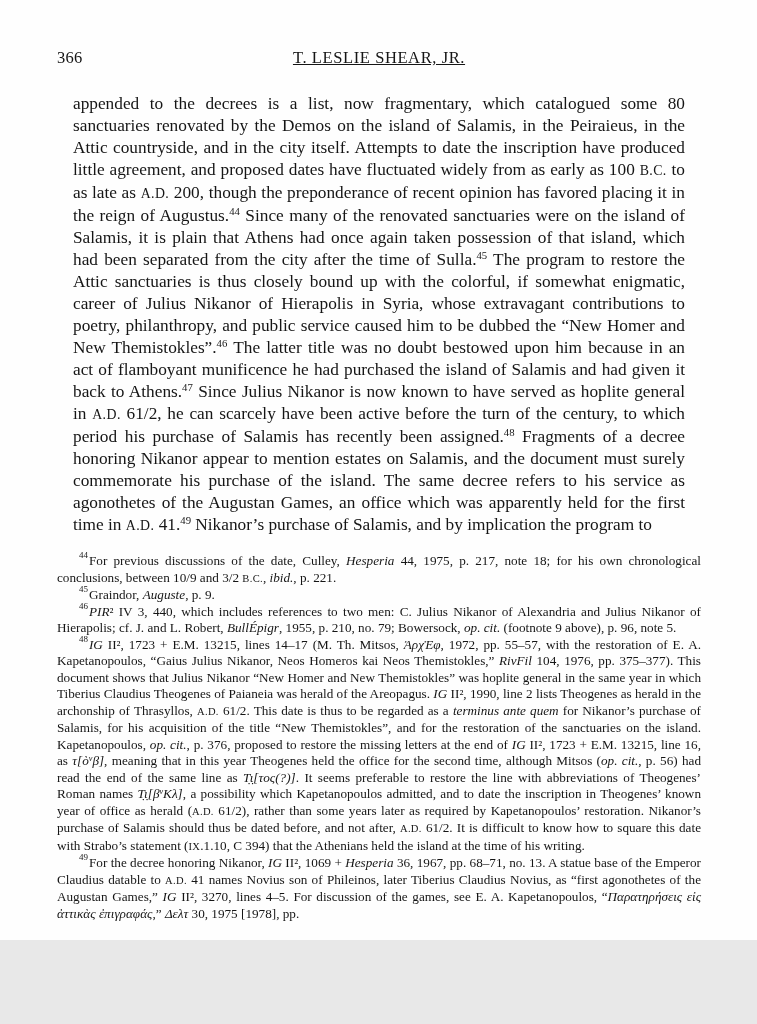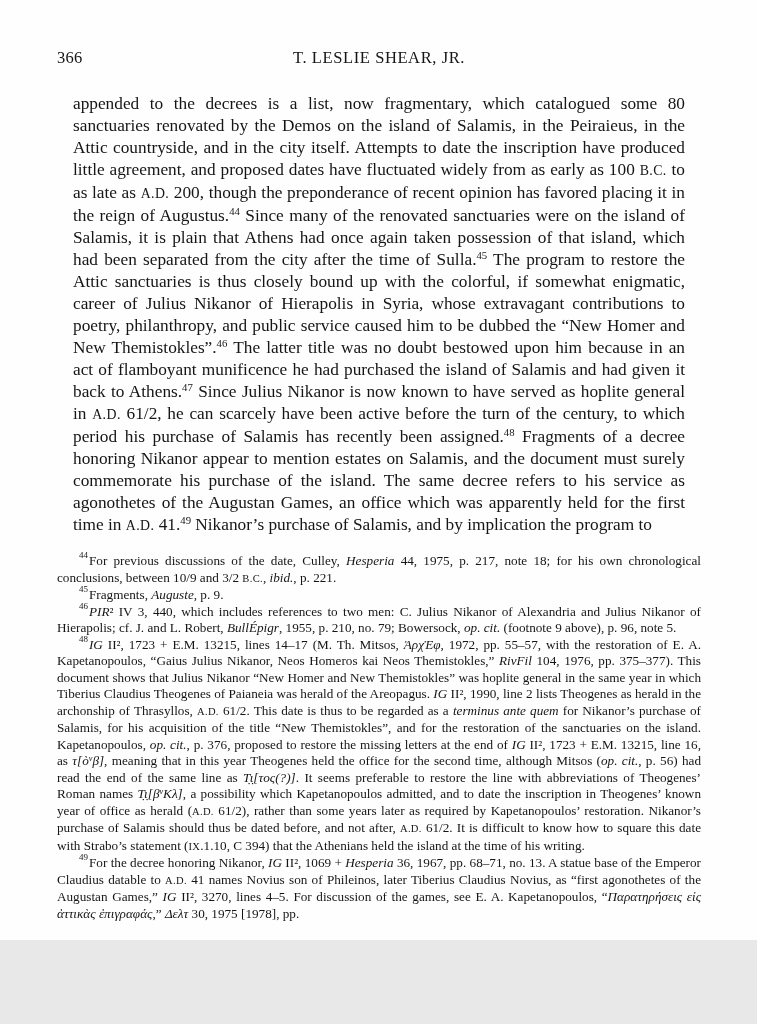--- a/index.html
+++ b/index.html
@@ -28,20 +28,21 @@
   .page-num {
     position: absolute;
     left: 0;
     top: 0;
     letter-spacing: 0.3px;
   }
   .running-title {
     display: block;
     text-align: center;
     letter-spacing: 0.6px;
+    text-decoration: underline;
   }
   .body-text {
     margin-top: 26px;
   }
   .para {
     margin: 16px;
     font-size: 17.3px;
     line-height: 22px;
     text-align: justify;
     hyphens: auto;
@@ -87,21 +88,21 @@
   </header>
 
   <main class="body-text">
     <p class="para"><span>appended to the decrees is a list, now fragmentary, which catalogued some 80 sanctuaries renovated by the Demos on the island of Salamis, in the Peiraieus, in the Attic countryside, and in the city itself. Attempts to date the inscription have produced little agreement, and proposed dates have fluctuated widely from as early as 100 </span><span class="run-sc">B.C.</span><span> to as late as </span><span class="run-sc">A.D.</span><span> 200, though the preponderance of recent opinion has favored placing it in the reign of Augustus.</span><span class="run-sup">44</span><span> Since many of the renovated sanctuaries were on the island of Salamis, it is plain that Athens had once again taken possession of that island, which had been separated from the city after the time of Sulla.</span><span class="run-sup">45</span><span> The program to restore the Attic sanctuaries is thus closely bound up with the colorful, if somewhat enigmatic, career of Julius Nikanor of Hierapolis in Syria, whose extravagant contributions to poetry, philanthropy, and public service caused him to be dubbed the “New Homer and New Themistokles”.</span><span class="run-sup">46</span><span> The latter title was no doubt bestowed upon him because in an act of flamboyant munificence he had purchased the island of Salamis and had given it back to Athens.</span><span class="run-sup">47</span><span> Since Julius Nikanor is now known to have served as hoplite general in </span><span class="run-sc">A.D.</span><span> 61/2, he can scarcely have been active before the turn of the century, to which period his purchase of Salamis has recently been assigned.</span><span class="run-sup">48</span><span> Fragments of a decree honoring Nikanor appear to mention estates on Salamis, and the document must surely commemorate his purchase of the island. The same decree refers to his service as agonothetes of the Augustan Games, an office which was apparently held for the first time in </span><span class="run-sc">A.D.</span><span> 41.</span><span class="run-sup">49</span><span> Nikanor’s purchase of Salamis, and by implication the program to</span></p>
   </main>
 
   <section class="footnotes">
 
     <p class="footnote"><sup class="fn-num">44</sup><span><span>For previous discussions of the date, Culley, </span><span class="run-i">Hesperia</span><span> 44, 1975, p. 217, note 18; for his own chronological conclusions, between 10/9 and 3/2 </span><span class="run-sc">B.C.</span><span>, </span><span class="run-i">ibid.</span><span>, p. 221.</span></span></p>
 
-    <p class="footnote"><sup class="fn-num">45</sup><span><span>Fragments, </span><span class="run-i">Auguste</span><span>, p. 9.</span></span></p>
+    <p class="footnote"><sup class="fn-num">45</sup><span><span>Graindor, </span><span class="run-i">Auguste</span><span>, p. 9.</span></span></p>
 
     <p class="footnote"><sup class="fn-num">46</sup><span><span class="run-i">PIR</span><span>² IV 3, 440, which includes references to two men: C. Julius Nikanor of Alexandria and Julius Nikanor of Hierapolis; cf. J. and L. Robert, </span><span class="run-i">BullÉpigr</span><span>, 1955, p. 210, no. 79; Bowersock, </span><span class="run-i">op. cit.</span><span> (footnote 9 above), p. 96, note 5.</span></span></p>
 
 
     <p class="footnote"><sup class="fn-num">48</sup><span><span class="run-i">IG</span><span> II², 1723 + E.M. 13215, lines 14–17 (M. Th. Mitsos, </span><span class="run-i">ἈρχἘφ</span><span>, 1972, pp. 55–57, with the restoration of E. A. Kapetanopoulos, “Gaius Julius Nikanor, Neos Homeros kai Neos Themistokles,” </span><span class="run-i">RivFil</span><span> 104, 1976, pp. 375–377). This document shows that Julius Nikanor “New Homer and New Themistokles” was hoplite general in the same year in which Tiberius Claudius Theogenes of Paianeia was herald of the Areopagus. </span><span class="run-i">IG</span><span> II², 1990, line 2 lists Theogenes as herald in the archonship of Thrasyllos, </span><span class="run-sc">A.D.</span><span> 61/2. This date is thus to be regarded as a </span><span class="run-i">terminus ante quem</span><span> for Nikanor’s purchase of Salamis, for his acquisition of the title “New Themistokles”, and for the restoration of the sanctuaries on the island. Kapetanopoulos, </span><span class="run-i">op. cit.</span><span>, p. 376, proposed to restore the missing letters at the end of </span><span class="run-i">IG</span><span> II², 1723 + E.M. 13215, line 16, as </span><span class="run-i">τ[ὸ</span><span class="run-sup run-i">v</span><span class="run-i">β]</span><span>, meaning that in this year Theogenes held the office for the second time, although Mitsos (</span><span class="run-i">op. cit.</span><span>, p. 56) had read the end of the same line as </span><span class="run-i">Τ̣ι̣[τος(?)]</span><span>. It seems preferable to restore the line with abbreviations of Theogenes’ Roman names </span><span class="run-i">Τ̣ι̣[β</span><span class="run-sup run-i">v</span><span class="run-i">Κλ]</span><span>, a possibility which Kapetanopoulos admitted, and to date the inscription in Theogenes’ known year of office as herald (</span><span class="run-sc">A.D.</span><span> 61/2), rather than some years later as required by Kapetanopoulos’ restoration. Nikanor’s purchase of Salamis should thus be dated before, and not after, </span><span class="run-sc">A.D.</span><span> 61/2. It is difficult to know how to square this date with Strabo’s statement (</span><span class="run-sc">IX</span><span>.1.10, C 394) that the Athenians held the island at the time of his writing.</span></span></p>
 
     <p class="footnote"><sup class="fn-num">49</sup><span><span>For the decree honoring Nikanor, </span><span class="run-i">IG</span><span> II², 1069 + </span><span class="run-i">Hesperia</span><span> 36, 1967, pp. 68–71, no. 13. A statue base of the Emperor Claudius datable to </span><span class="run-sc">A.D.</span><span> 41 names Novius son of Phileinos, later Tiberius Claudius Novius, as “first agonothetes of the Augustan Games,” </span><span class="run-i">IG</span><span> II², 3270, lines 4–5. For discussion of the games, see E. A. Kapetanopoulos, “</span><span class="run-i">Παρατηρήσεις εἰς ἀττικὰς ἐπιγραφάς</span><span>,” </span><span class="run-i">Δελτ</span><span> 30, 1975 [1978], pp.</span></span></p>
 
   </section>
 

